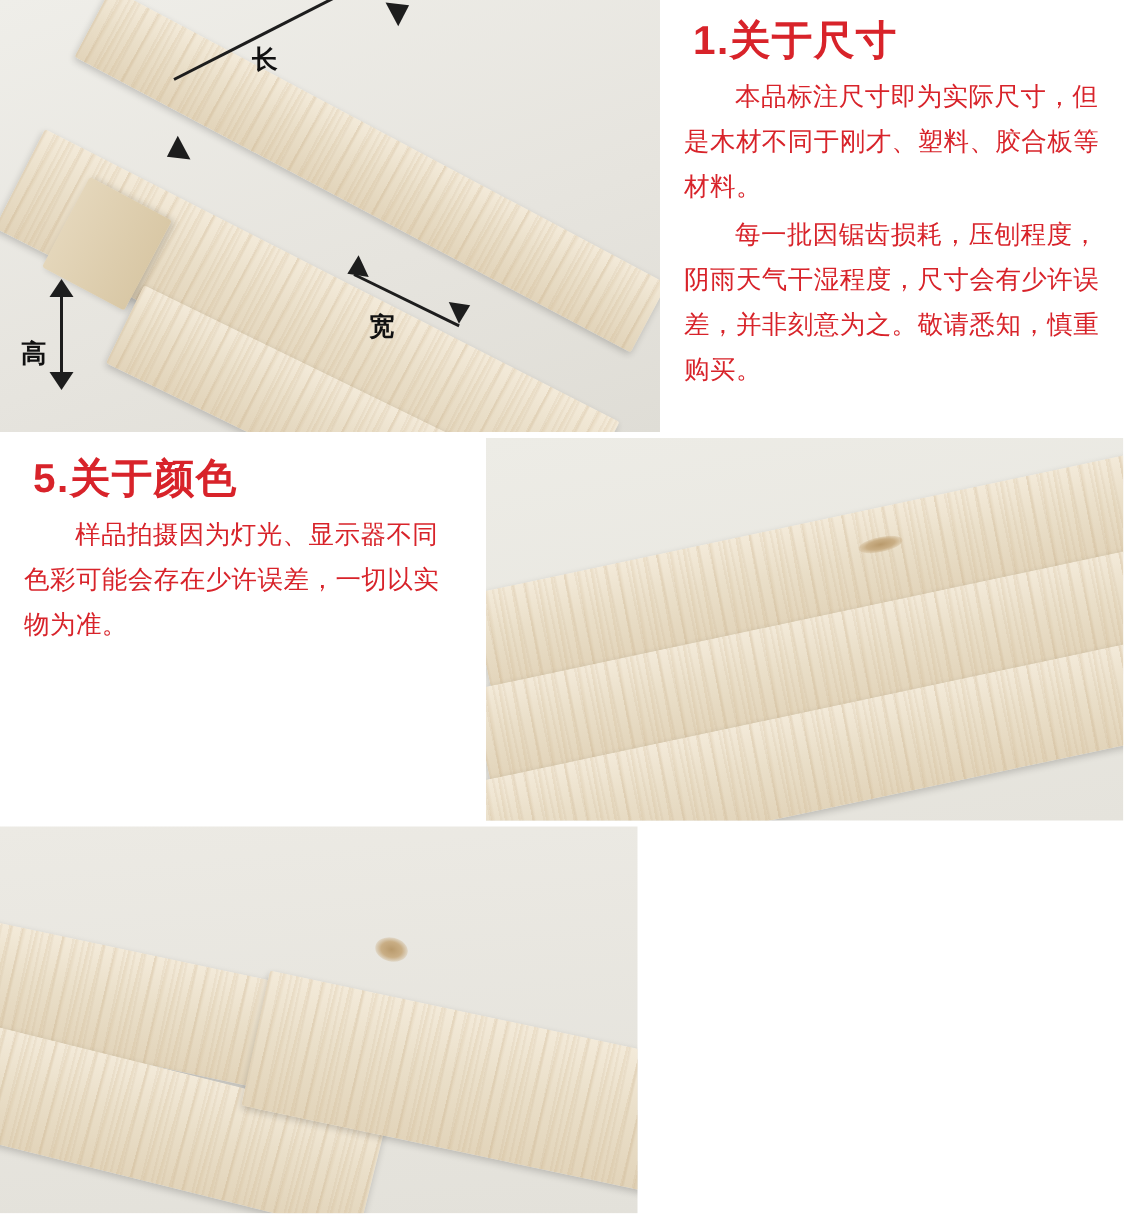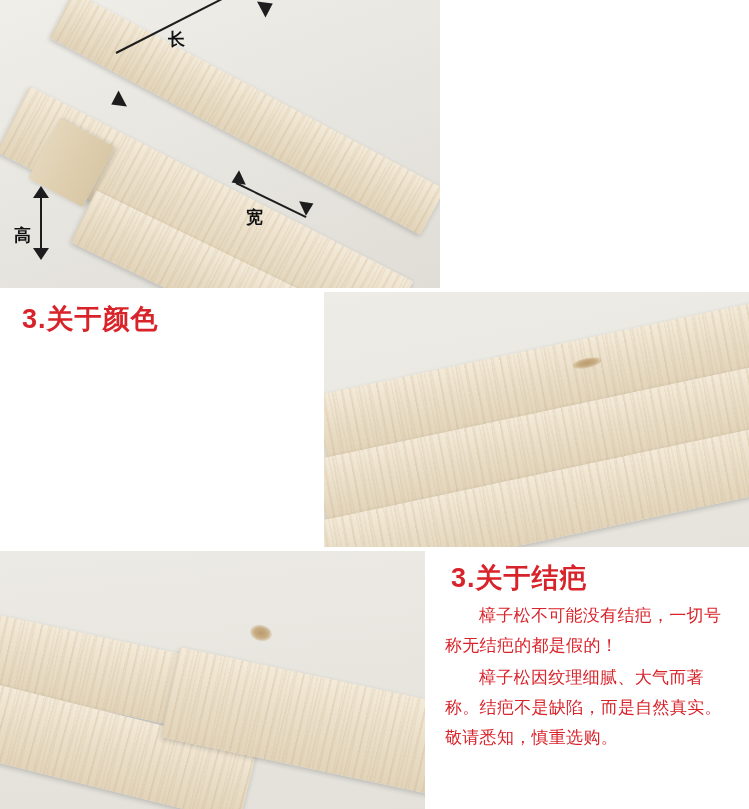--- a/index.html
+++ b/index.html
@@ -150,23 +150,29 @@
     <div class="arrow" style="left:229px; top:174px; border-left:8px solid transparent; border-right:8px solid transparent; border-bottom:12px solid #1d1d1d; transform: rotate(-115deg);"></div>
     <div class="arrow" style="left:300px; top:200px; border-left:8px solid transparent; border-right:8px solid transparent; border-bottom:12px solid #1d1d1d; transform: rotate(65deg);"></div>
     <div class="dim-label" style="left:246px; top:206px;">宽</div>
 
     <div class="dim-line" style="left:40px; top:196px; width:2px; height:54px;"></div>
     <div class="arrow" style="left:33px; top:186px; border-left:8px solid transparent; border-right:8px solid transparent; border-bottom:12px solid #1d1d1d;"></div>
     <div class="arrow" style="left:33px; top:248px; border-left:8px solid transparent; border-right:8px solid transparent; border-top:12px solid #1d1d1d;"></div>
     <div class="dim-label" style="left:14px; top:224px;">高</div>
   </div>
 
+  <div class="panel text-panel" style="left:440px; top:0px; width:309px; height:288px;">
+    <div class="heading">1.关于尺寸</div>
+    <p class="para">本品标注尺寸即为实际尺寸，但是木材不同于刚才、塑料、胶合板等材料。</p>
+    <p class="para">每一批因锯齿损耗，压刨程度，阴雨天气干湿程度，尺寸会有少许误差，并非刻意为之。敬请悉知，慎重购买。</p>
+  </div>
 
   <div class="panel text-panel" style="left:0px; top:292px; width:320px; height:255px;">
-    <div class="heading">3.关于颜色</div>
+    <div class="heading">5.关于颜色</div>
+    <p class="para">样品拍摄因为灯光、显示器不同色彩可能会存在少许误差，一切以实物为准。</p>
   </div>
 
   <div class="panel photo" id="photo-boards" style="left:324px; top:292px; width:425px; height:255px;">
     <div class="plank" style="left:-10px; top:104px; width:470px; height:64px; transform: rotate(-12deg); transform-origin: left top;">
         <span class="grain"></span>
       </div>
     <div class="plank" style="left:-10px; top:168px; width:470px; height:62px; transform: rotate(-12deg); transform-origin: left top;">
         <span class="grain"></span>
       </div>
     <div class="plank" style="left:-10px; top:230px; width:470px; height:66px; transform: rotate(-12deg); transform-origin: left top;">
@@ -181,19 +187,14 @@
       </div>
     <div class="plank" style="left:-24px; top:128px; width:290px; height:76px; transform: rotate(14deg); transform-origin: left top;">
         <span class="grain"></span>
       </div>
     <div class="plank" style="left:180px; top:96px; width:300px; height:92px; transform: rotate(12deg); transform-origin: left top;">
         <span class="grain"></span>
       </div>
     <div class="knot" style="left:250px; top:74px; width:22px; height:16px; transform: rotate(12deg);"></div>
   </div>
 
-  <div class="panel text-panel" style="left:429px; top:551px; width:320px; height:258px;">
-    <div class="heading">3.关于结疤</div>
-    <p class="para">樟子松不可能没有结疤，一切号称无结疤的都是假的！</p>
-    <p class="para">樟子松因纹理细腻、大气而著称。结疤不是缺陷，而是自然真实。敬请悉知，慎重选购。</p>
-  </div>
 
 </div>
 
 </body></html>

